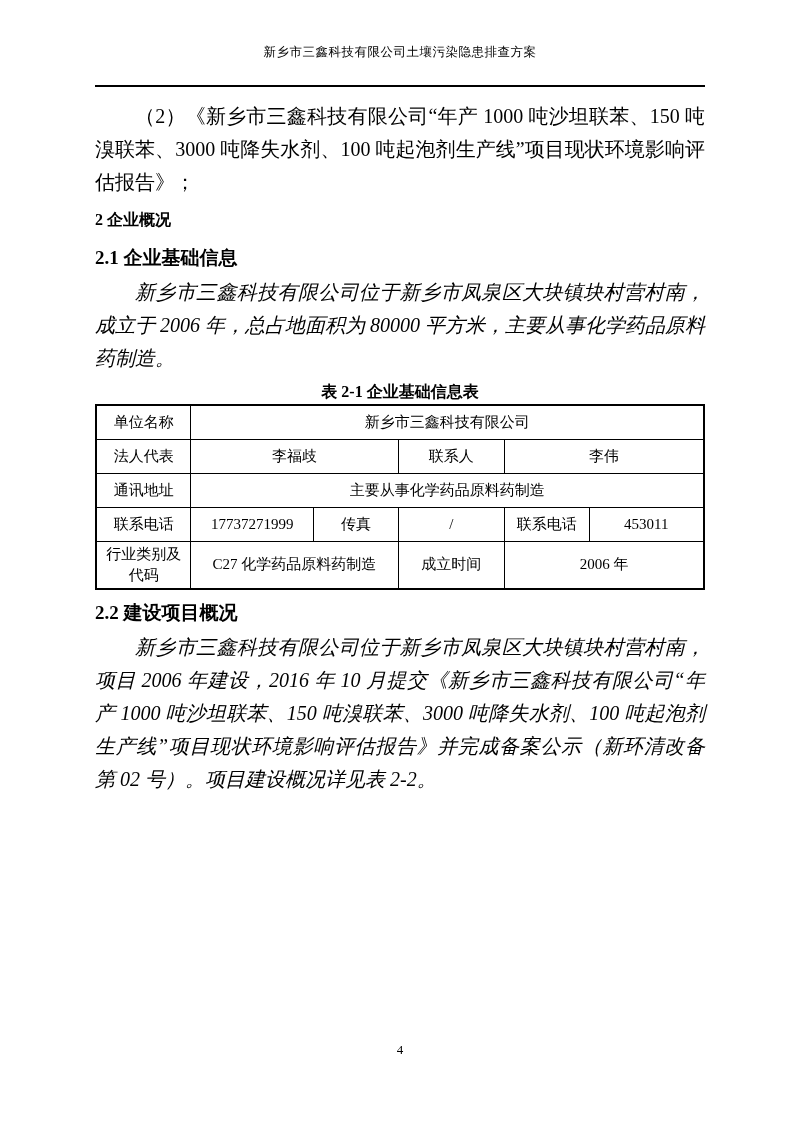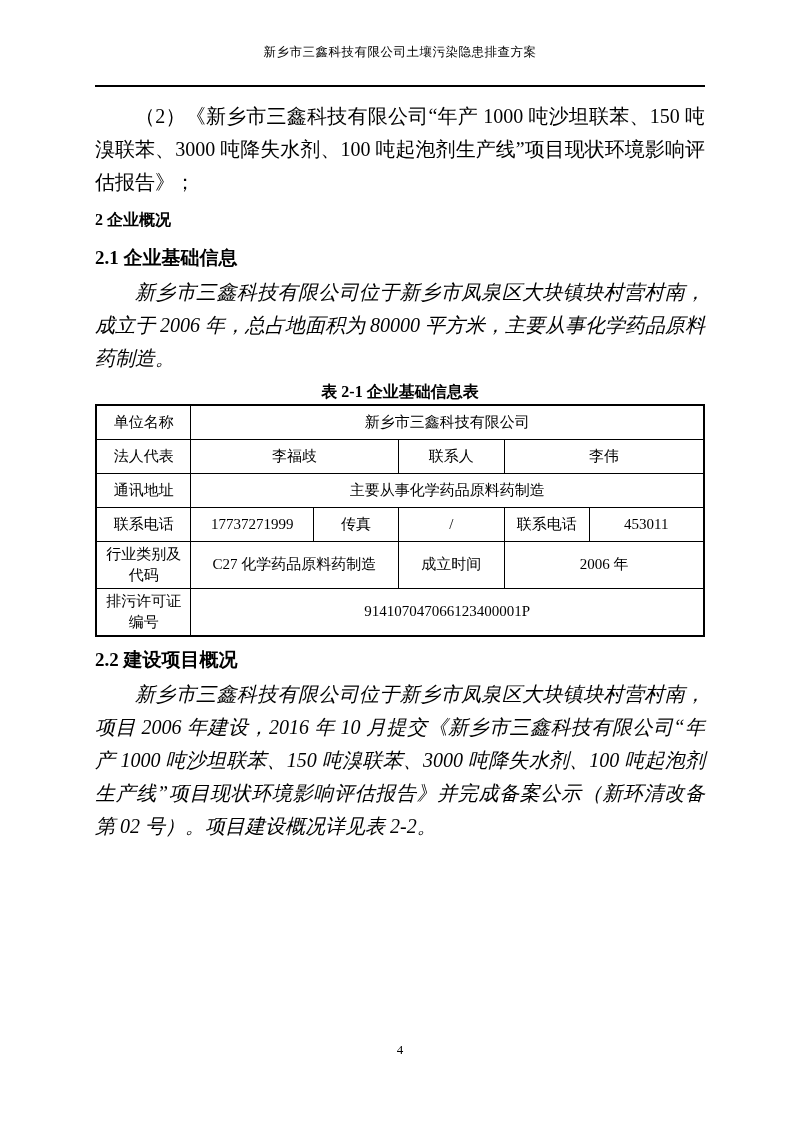--- a/index.html
+++ b/index.html
@@ -132,24 +132,20 @@
           <td>/</td>
           <td>联系电话</td>
           <td>453011</td>
         </tr>
         <tr class="r-mid">
           <td>行业类别及代码</td>
           <td colspan="2">C27 化学药品原料药制造</td>
           <td>成立时间</td>
           <td colspan="2">2006 年</td>
         </tr>
-        <tr class="r-mid2">
-          <td>排污许可证编号</td>
-          <td colspan="5">914107047066123400001P</td>
-        </tr>
       </tbody>
     </table>
 
     <h2 class="h2">2.2 建设项目概况</h2>
     <p class="body-text para">新乡市三鑫科技有限公司位于新乡市凤泉区大块镇块村营村南，项目 2006 年建设，2016 年 10 月提交《新乡市三鑫科技有限公司“年产 1000 吨沙坦联苯、150 吨溴联苯、3000 吨降失水剂、100 吨起泡剂生产线”项目现状环境影响评估报告》并完成备案公示（新环清改备第 02 号）。项目建设概况详见表 2-2。</p>
 
   </div>
 
   <div class="page-footer">
     <span>4</span>

